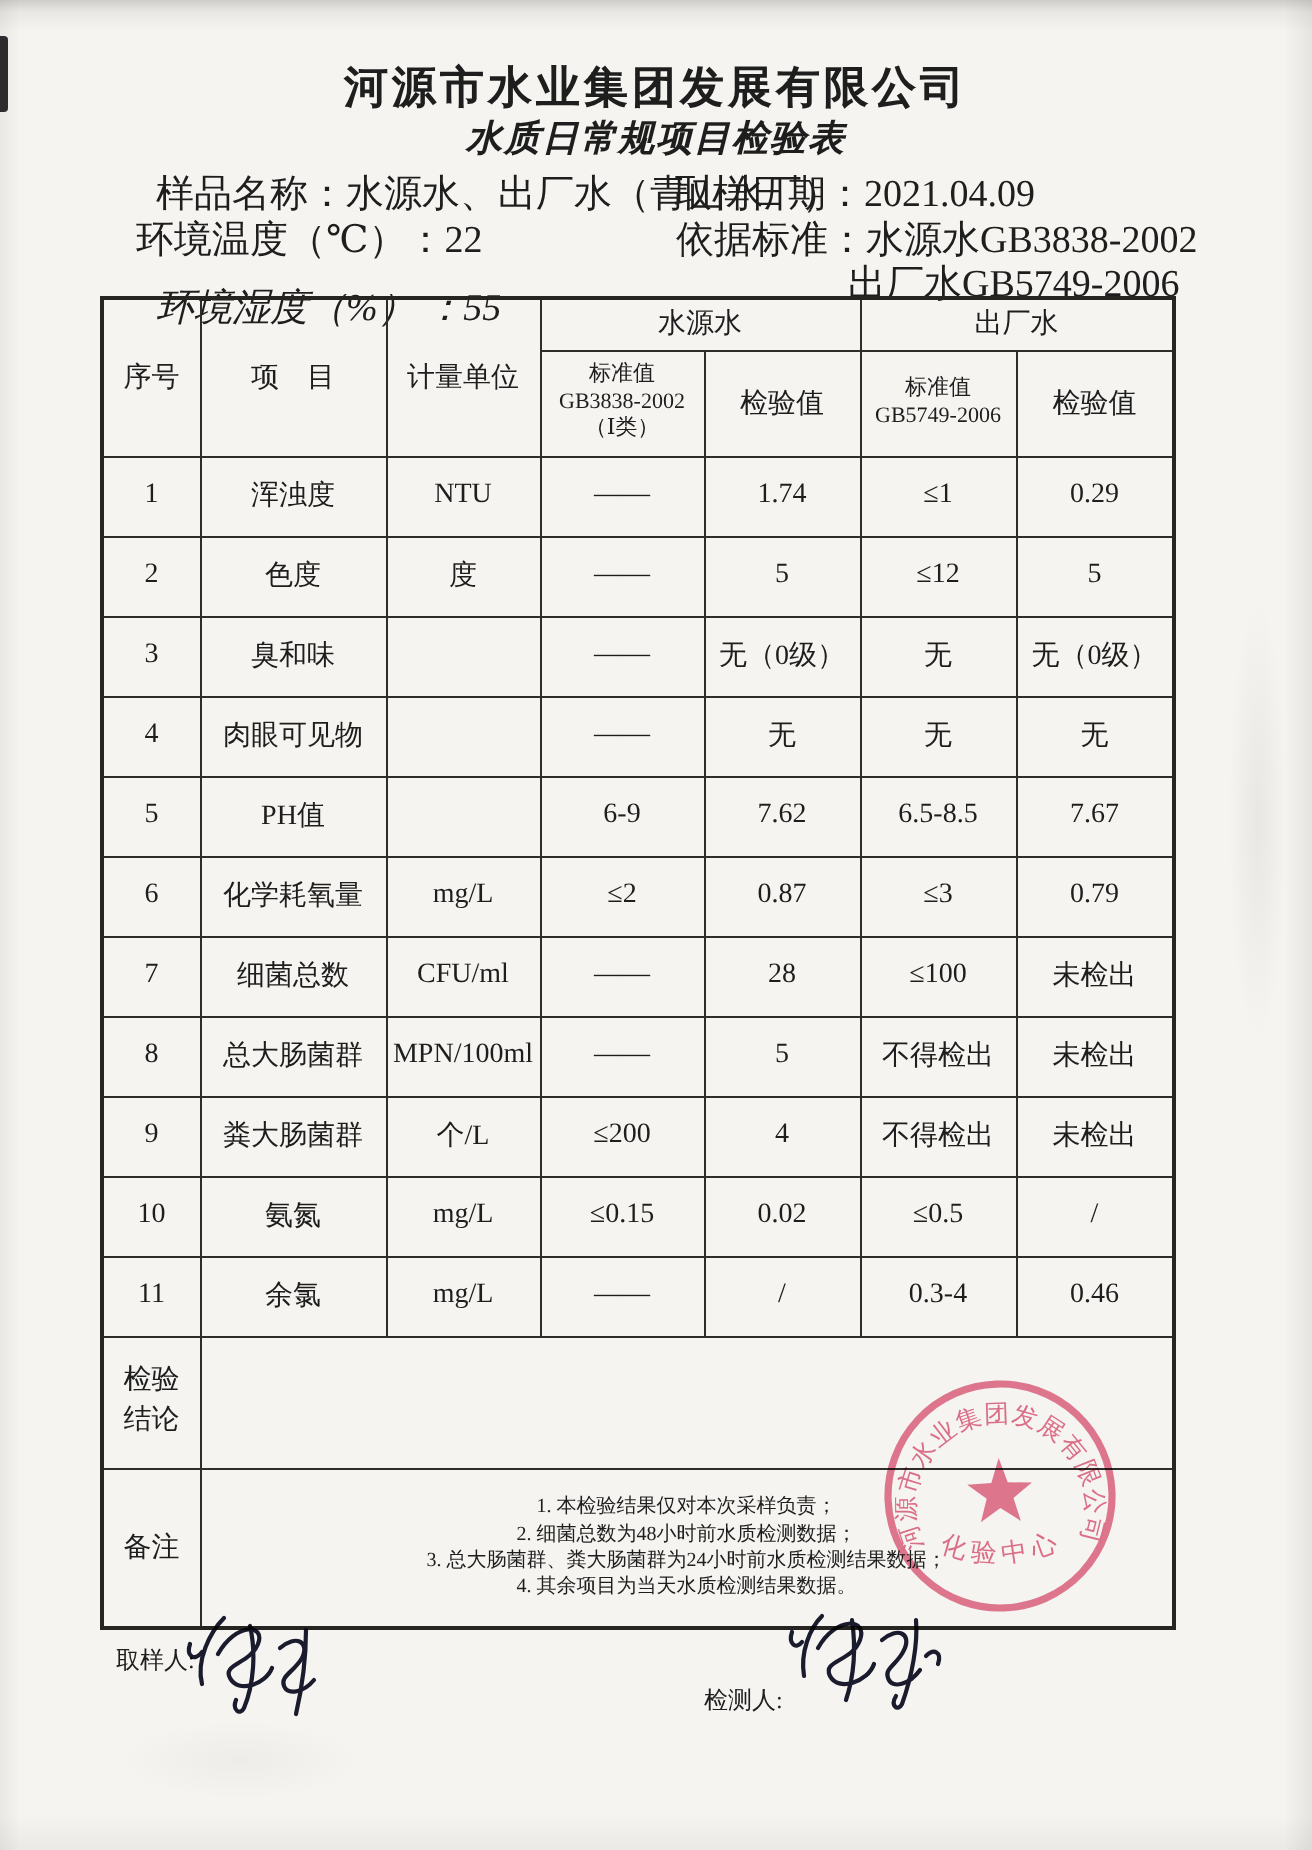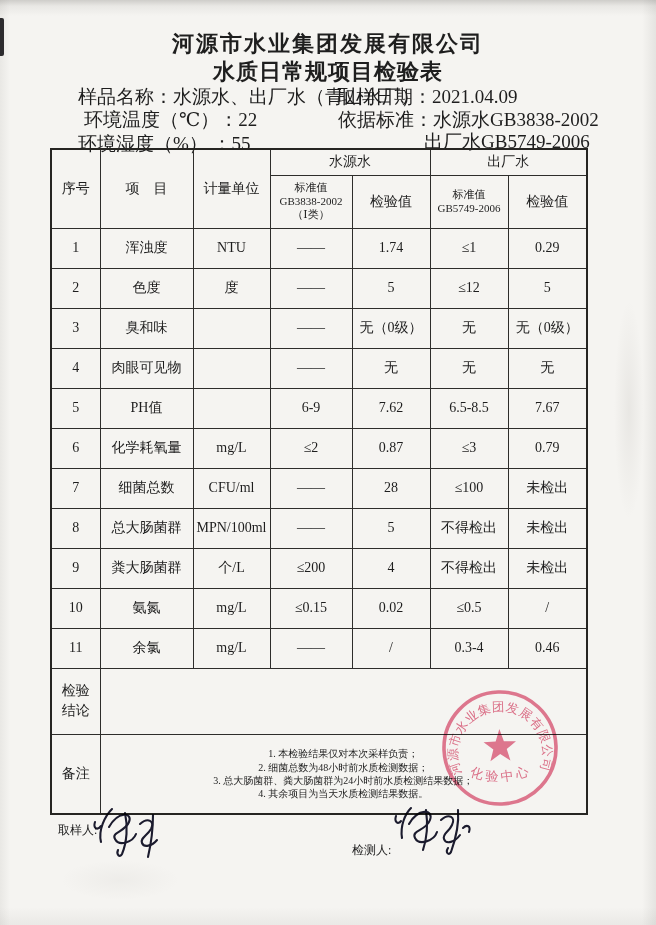--- a/index.html
+++ b/index.html
@@ -14,21 +14,21 @@
     font-family:"Liberation Serif","DejaVu Serif",serif;
     color:#1e1e1e;
   }
   .abs{position:absolute;}
   .company-title{
     top:29px;left:0;width:100%;text-align:center;
     font-size:22px;font-weight:bold;letter-spacing:2px;
   }
   .doc-title{
     top:57px;left:0;width:100%;text-align:center;
-    font-size:22px;font-weight:600;letter-spacing:1px;
+    font-size:18px;font-weight:600;letter-spacing:1px;font-style:italic;
   }
   .info-line{font-size:19px;white-space:nowrap;}
   
   table.report{
     position:absolute;left:50px;top:148px;width:538px;
     border-collapse:collapse;table-layout:fixed;
     font-size:14px;
   }
   table.report th, table.report td{
     border:1px solid #2e2d2b;
@@ -72,27 +72,27 @@
 
 <div class="abs company-title">河源市水业集团发展有限公司</div>
 <div class="abs doc-title">水质日常规项目检验表</div>
 
 <div class="abs info-line" style="left:78px;top:84px;">
   <span>样品名称：</span><span>水源水、出厂水（青山水厂）</span>
 </div>
 <div class="abs info-line" style="left:337px;top:84px;">
   <span>取样日期：</span><span>2021.04.09</span>
 </div>
-<div class="abs info-line" style="left:84px;top:107px;">
+<div class="abs info-line" style="left:68px;top:107px;">
   <span>环境温度（℃）：</span><span>22</span>
 </div>
 <div class="abs info-line" style="left:338px;top:107px;">
   <span>依据标准：</span><span>水源水GB3838-2002</span>
 </div>
-<div class="abs info-line" style="left:78px;top:131px;">
+<div class="abs info-line" style="left:78px;top:141px;font-style:italic;">
   <span>环境湿度（%） ：</span><span>55</span>
 </div>
 <div class="abs info-line" style="left:424px;top:129px;">
   <span>出厂水GB5749-2006</span>
 </div>
 
 <table class="report">
   <colgroup>
     <col style="width:49px">
       <col style="width:93px">

